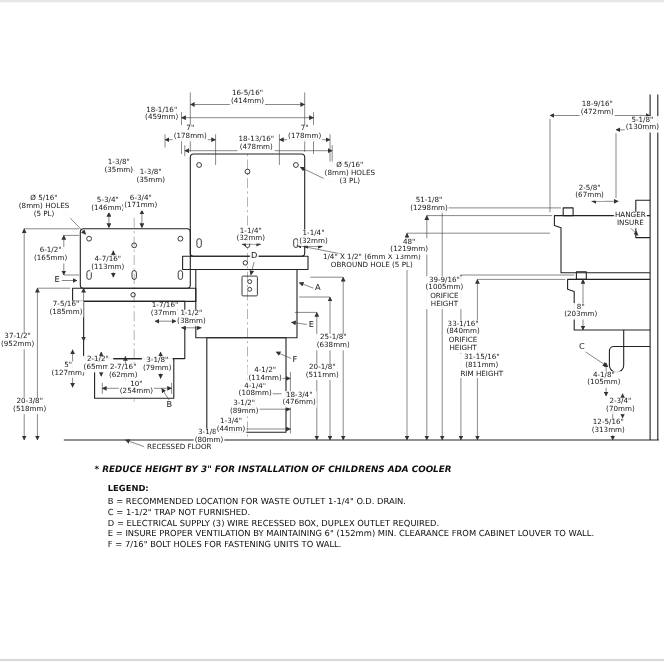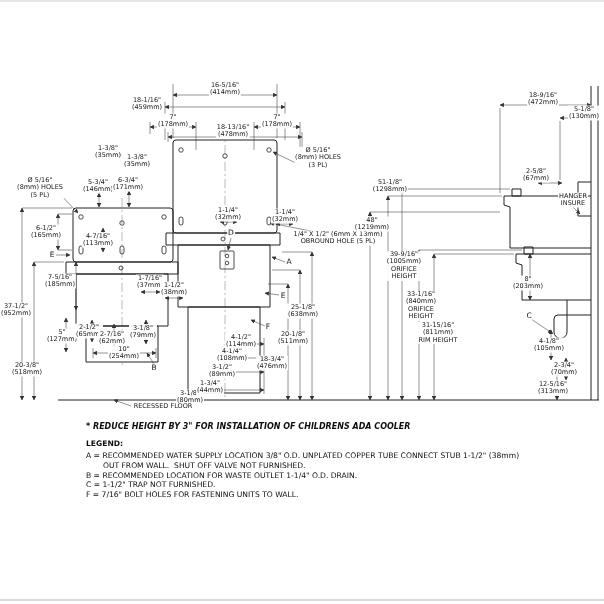--- a/index.html
+++ b/index.html
@@ -11,21 +11,21 @@
   svg.linework{position:absolute;left:0;top:0}
   .obj{stroke:#222;stroke-width:1;fill:none;stroke-linejoin:round}
   .hole{stroke:#222;stroke-width:0.8;fill:none}
   .thin{stroke:#3a3a3a;stroke-width:0.55;fill:none}
   .dim{stroke:#3a3a3a;stroke-width:0.55;fill:none;marker-start:url(#ar);marker-end:url(#ar)}
   .ldr{stroke:#3a3a3a;stroke-width:0.55;fill:none;marker-end:url(#ar)}
   .cl{stroke:#666;stroke-width:0.45;fill:none;stroke-dasharray:9 3 2 3}
   .lbl{position:absolute;transform:translate(-50%,-50%);font-size:6.5px;line-height:1.15;
        text-align:center;white-space:pre;background:rgba(255,255,255,.93);padding:0 1px;color:#161616}
   .note{position:absolute;left:86px;top:422px;font-size:8px;font-weight:bold;font-style:italic;color:#0e0e0e}
-  .legend{position:absolute;left:86px;top:439px;font-size:7.6px;line-height:1.3;color:#0e0e0e}
+  .legend{position:absolute;left:98px;top:439px;font-size:7.6px;line-height:1.3;color:#0e0e0e}
   .legend-heading{font-weight:bold;margin-bottom:2px}
   .legend-item{white-space:pre-wrap}
 </style>
 </head>
 <body>
 
 <div class="canvas">
 
   <div class="edge top"></div>
   <div class="edge bottom"></div>
@@ -272,20 +272,20 @@
       <div class="lbl" style="left: 564px; top: 369px;">2-3/4"
 (70mm)</div>
       <div class="lbl" style="left: 553px; top: 388px;">12-5/16"
 (313mm)</div>
     </div>
 
   <div class="note">* REDUCE HEIGHT BY 3" FOR INSTALLATION OF CHILDRENS ADA COOLER</div>
 
   <div class="legend">
     <div class="legend-heading">LEGEND:</div>
-    <div class="legend-item">A = RECOMMENDED WATER SUPPLY LOCATION 3/8" O.D. UNPLATED COPPER TUBE CONNECT STUB 1-1/2" (38mm)
-       OUT FROM WALL.  SHUT OFF VALVE NOT FURNISHED.</div>
     <div class="legend-item">B = RECOMMENDED LOCATION FOR WASTE OUTLET 1-1/4" O.D. DRAIN.</div>
     <div class="legend-item">C = 1-1/2" TRAP NOT FURNISHED.</div>
+    <div class="legend-item">D = ELECTRICAL SUPPLY (3) WIRE RECESSED BOX, DUPLEX OUTLET REQUIRED.</div>
+    <div class="legend-item">E = INSURE PROPER VENTILATION BY MAINTAINING 6" (152mm) MIN. CLEARANCE FROM CABINET LOUVER TO WALL.</div>
     <div class="legend-item">F = 7/16" BOLT HOLES FOR FASTENING UNITS TO WALL.</div>
   </div>
 
 </div>
 
 </body></html>

